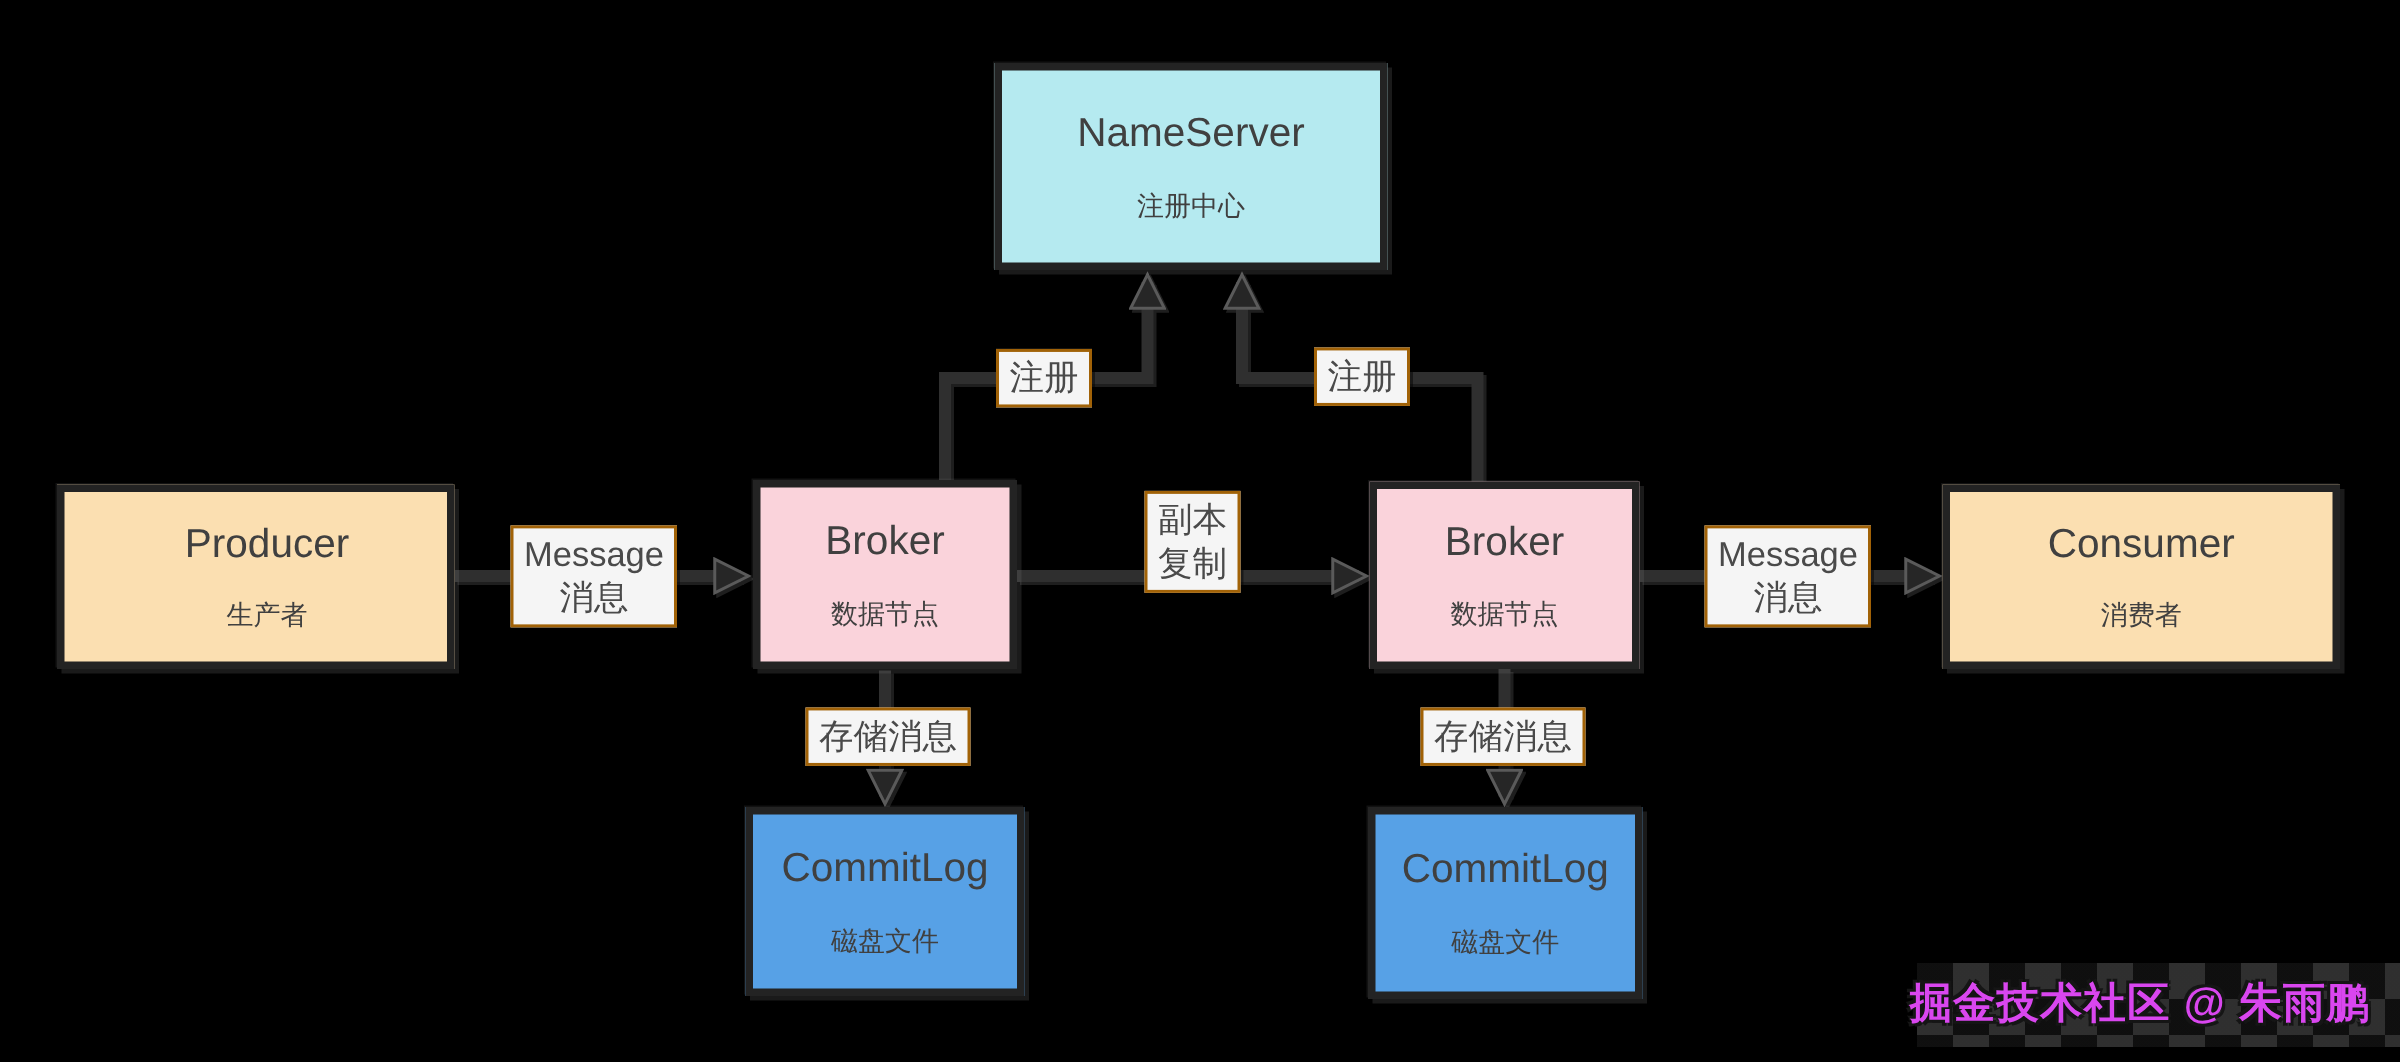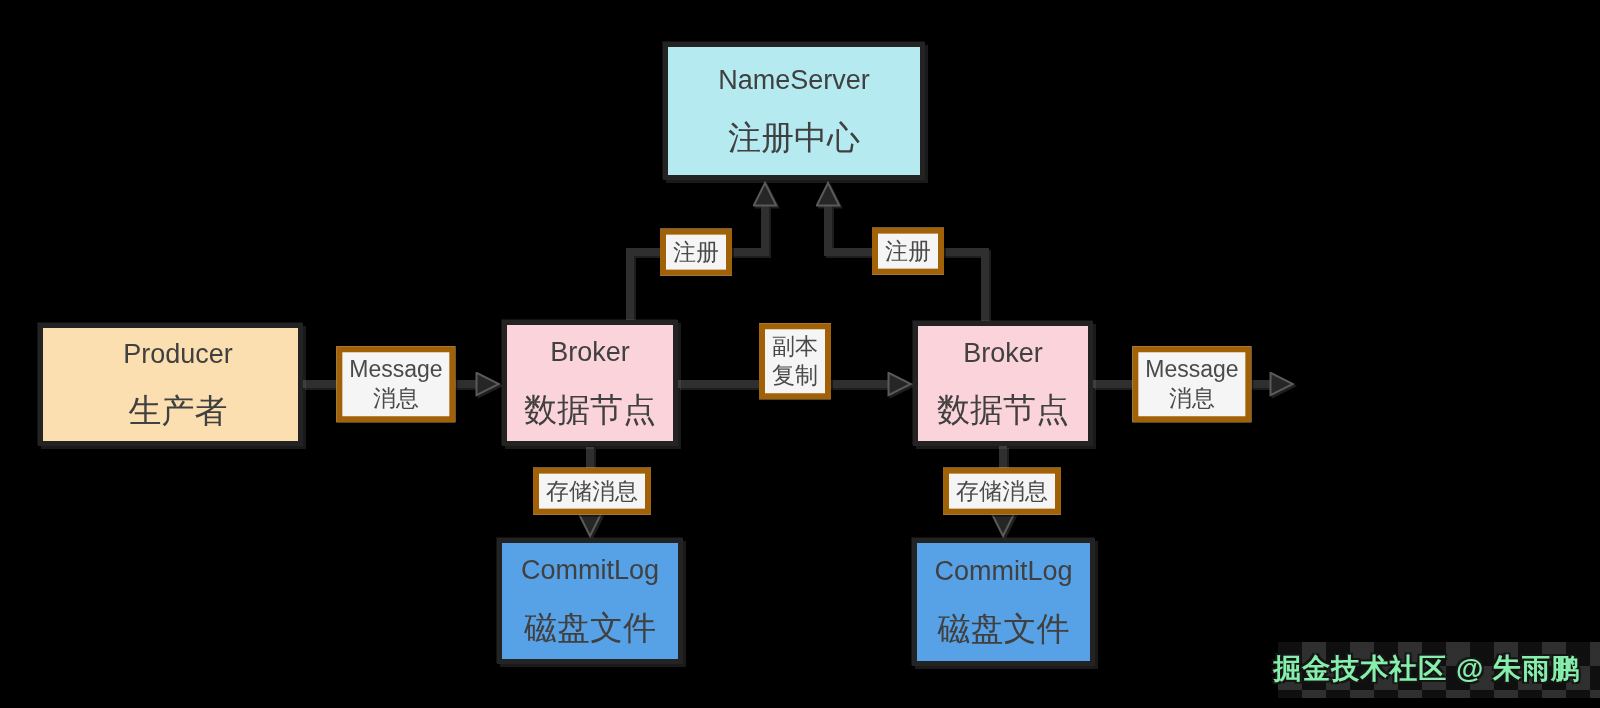--- a/index.html
+++ b/index.html
@@ -38,35 +38,35 @@
     align-items: center;
     justify-content: center;
     gap: 24px;
     color: #404040;
   }
   .node .node-title {
     font-size: 27px;
     line-height: 1.1;
   }
   .node .node-subtitle {
-    font-size: 33px;
+    font-size: 18px;
     line-height: 1.1;
   }
   .node-nameserver  { left: 663px;  top: 42px;  width: 262px; height: 138px; background: #b5eaf0; }
   .node-producer    { left: 38px;   top: 323px; width: 265px; height: 123px; background: #fbdfb1; }
   .node-broker-left { left: 502px;  top: 320px; width: 176px; height: 126px; background: #fad3db; }
   .node-broker-right{ left: 913px;  top: 321px; width: 180px; height: 125px; background: #fad3db; }
   .node-consumer    { left: 1295px; top: 323px; width: 265px; height: 123px; background: #fbdfb1; }
   .node-commitlog-left  { left: 497px; top: 538px; width: 186px; height: 126px; background: #57a1e6; }
   .node-commitlog-right { left: 912px; top: 538px; width: 183px; height: 128px; background: #57a1e6; }
   .edge-label {
     position: absolute;
     transform: translate(-50%, -50%);
     background: #f5f5f5;
-    border: 6px solid #a16207;
+    border: 2px solid #a16207;
     box-shadow: 2px 2px 0 rgba(0,0,0,0.45);
     color: #4a4a4a;
     font-size: 23px;
     line-height: 1.25;
     text-align: center;
     padding: 3px 7px;
     white-space: nowrap;
   }
   .lbl-message-left  { left: 396px;  top: 384px; }
   .lbl-register-left { left: 696px;  top: 252px; }
@@ -84,21 +84,21 @@
     background: repeating-conic-gradient(rgba(135,135,135,0.35) 0% 25%, rgba(70,70,70,0.22) 0% 50%);
     background-size: 48px 48px;
   }
   .watermark {
     position: absolute;
     right: 20px;
     bottom: 20px;
     font-size: 28px;
     font-weight: bold;
     letter-spacing: 1px;
-    color: #86efac;
+    color: #d946ef;
     text-shadow: 2px 2px 0 #151515, -2px 2px 0 #151515, 2px -2px 0 #151515, -2px -2px 0 #151515;
   }
 </style>
 </head>
 <body>
 
 <div class="canvas">
 
   <svg class="edges" viewBox="0 0 1600 708">
     <defs>
@@ -128,20 +128,24 @@
   <div class="node node-broker-left" style="background-color: rgb(250, 211, 219);">
     <div class="node-title">Broker</div>
     <div class="node-subtitle">数据节点</div>
   </div>
 
   <div class="node node-broker-right" style="background-color: rgb(250, 211, 219);">
     <div class="node-title">Broker</div>
     <div class="node-subtitle">数据节点</div>
   </div>
 
+  <div class="node node-consumer" style="background-color: rgb(251, 223, 177);">
+    <div class="node-title">Consumer</div>
+    <div class="node-subtitle">消费者</div>
+  </div>
 
   <div class="node node-commitlog-left" style="background-color: rgb(87, 161, 230);">
     <div class="node-title">CommitLog</div>
     <div class="node-subtitle">磁盘文件</div>
   </div>
 
   <div class="node node-commitlog-right" style="background-color: rgb(87, 161, 230);">
     <div class="node-title">CommitLog</div>
     <div class="node-subtitle">磁盘文件</div>
   </div>

